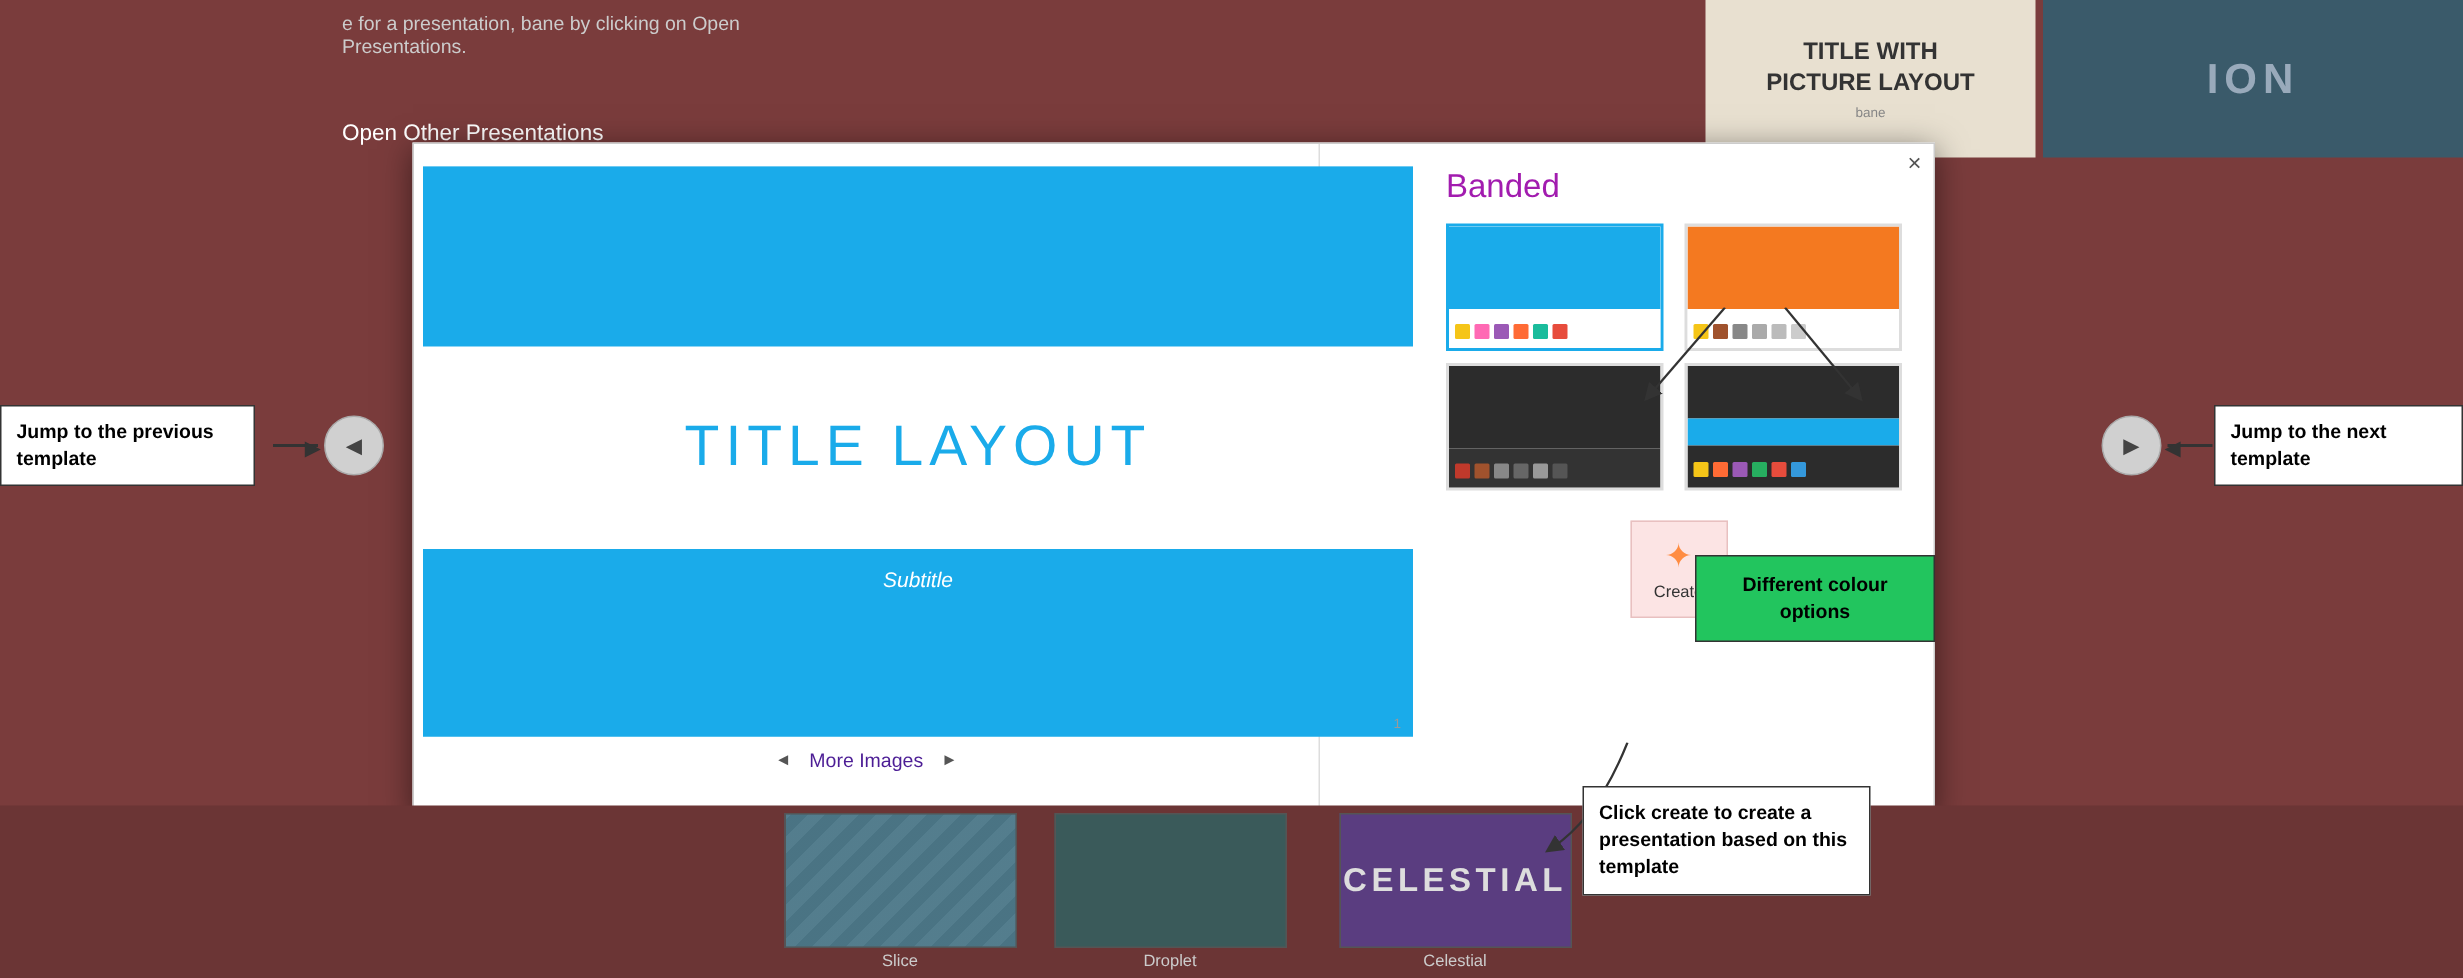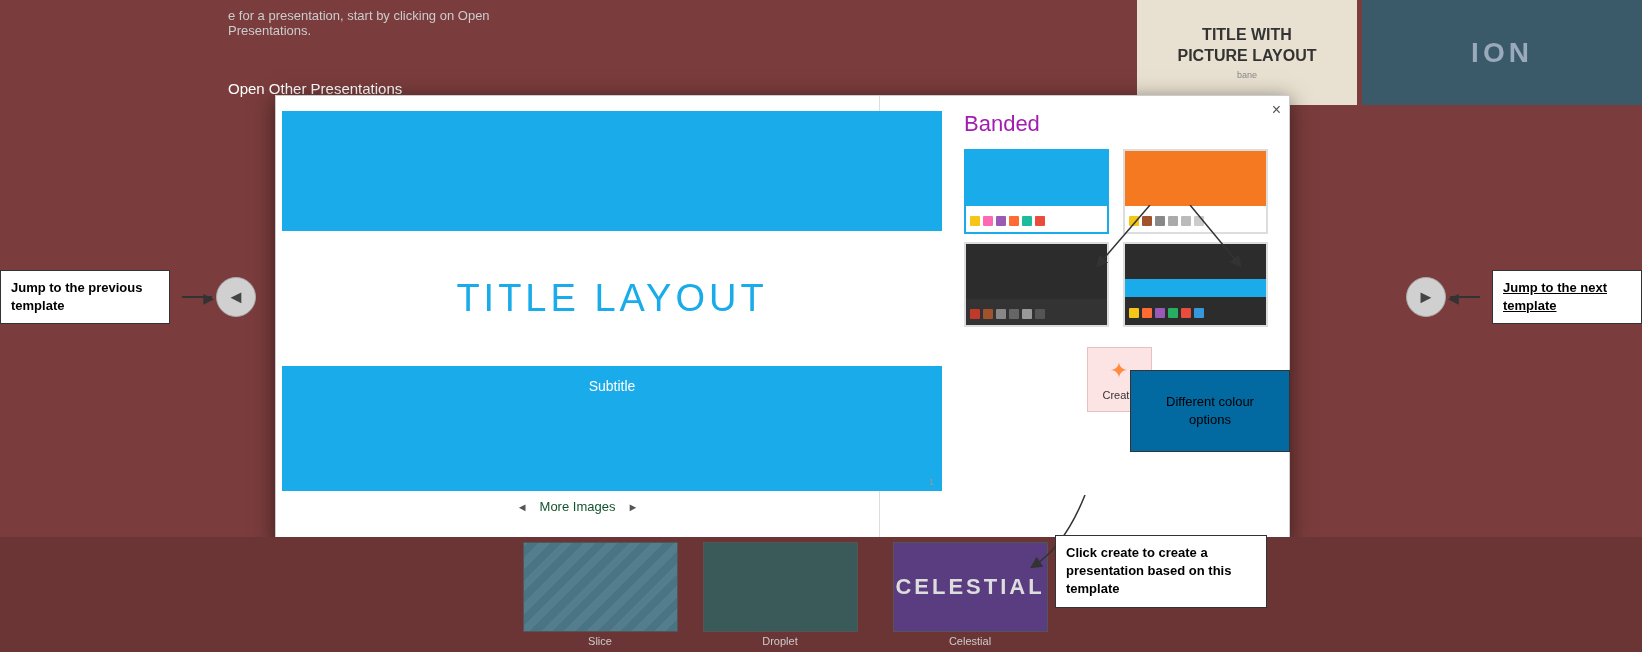--- a/index.html
+++ b/index.html
@@ -145,39 +145,40 @@
       letter-spacing: 4px;
       text-align: center;
     }
 
     .slide-subtitle-band {
       background: #1aabea;
       height: 40px;
       display: flex;
       align-items: center;
       justify-content: center;
+      font-style: italic;
     }
 
     .slide-subtitle-text {
       color: #fff;
       font-size: 14px;
     }
 
     .preview-footer {
       display: flex;
       align-items: center;
       justify-content: center;
       padding: 8px 0;
       gap: 12px;
     }
 
     .more-images-btn {
       background: none;
       border: none;
-      color: #14532d;
+      color: #4c1d95;
       font-size: 13px;
       cursor: pointer;
       display: flex;
       align-items: center;
       gap: 6px;
     }
 
     .nav-arrow-small {
       font-size: 11px;
       color: #555;
@@ -301,25 +302,25 @@
       padding: 8px 10px;
       font-size: 13px;
       font-weight: 600;
       line-height: 1.4;
       z-index: 20;
     }
 
     
     .colour-callout {
       position: absolute;
-      background: #0369a1;
+      background: #22c55e;
       border: 1.5px solid #333;
-      padding: 22px 14px;
+      padding: 10px 14px;
       font-size: 13px;
-      font-weight: 400;
+      font-weight: 700;
       line-height: 1.4;
       z-index: 30;
       text-align: center;
     }
 
     
     .arrow-svg {
       position: absolute;
       z-index: 28;
     }
@@ -416,21 +417,21 @@
 
 <div class="bg-title-thumb">
   <div class="bg-title-thumb-text">TITLE WITH<br>PICTURE LAYOUT</div>
   <div style="font-size:9px;color:#888;">bane</div>
 </div>
 
 <div class="bg-ion-thumb">
   <span class="ion-text">ION</span>
 </div>
 
-<div class="bg-top-text">e for a presentation, start by clicking on Open Presentations.</div>
+<div class="bg-top-text">e for a presentation, bane by clicking on Open Presentations.</div>
 <div class="bg-open-link">Open Other Presentations</div>
 
 <div style="position:absolute;left:0;top:270px;display:flex;align-items:center;z-index:30;">
 
   <div class="callout" style="left:0;top:0;position:relative;width:170px;margin-right:12px;">
     <span>Jump to the
 previous template</span>
   </div>
 
   <div style="width:30px;height:2px;background:#333;position:relative;">
@@ -440,21 +441,21 @@
   <div class="nav-circle" style="margin-left:4px;">◄</div>
 </div>
 
 <div style="position:absolute;right:0;top:270px;display:flex;align-items:center;z-index:30;">
   <div class="nav-circle" style="margin-right:4px;">►</div>
 
   <div style="width:30px;height:2px;background:#333;position:relative;">
     <div style="position:absolute;left:-2px;top:-6px;font-size:14px;color:#333;">◀</div>
   </div>
 
-  <div class="callout" style="position:relative;width:150px;margin-left:12px;text-decoration:underline;">
+  <div class="callout" style="position:relative;width:166px;margin-left:1px;">
     <span>Jump to the
 next template</span>
   </div>
 </div>
 
 <div class="modal-overlay">
 
   <button class="modal-close">×</button>
 
   <div class="preview-section">
@@ -564,21 +565,21 @@
 
 <svg style="position:absolute;top:495px;left:1025px;width:120px;height:100px;z-index:35;">
   <defs>
     <marker id="arrowhead2" markerWidth="8" markerHeight="8" refX="4" refY="4" orient="auto">
       <path d="M 0 0 L 8 4 L 0 8 z" fill="#333"></path>
     </marker>
   </defs>
   <path d="M 60 0 Q 40 50 10 70" stroke="#333" stroke-width="1.5" fill="none" marker-end="url(#arrowhead2)"></path>
 </svg>
 
-<div class="callout" style="position:absolute;top:535px;left:1055px;width:212px;z-index:36;font-size:13px;font-weight:600;line-height:1.4;">
+<div class="callout" style="position:absolute;top:524px;left:1055px;width:192px;z-index:36;font-size:13px;font-weight:600;line-height:1.4;">
   <span>Click create to create
 a presentation based
 on this template</span>
 </div>
 
 <div class="bottom-strip">
   <div style="width:510px;flex-shrink:0;"></div>
 
   <div class="strip-item">
     <div class="strip-thumb">

